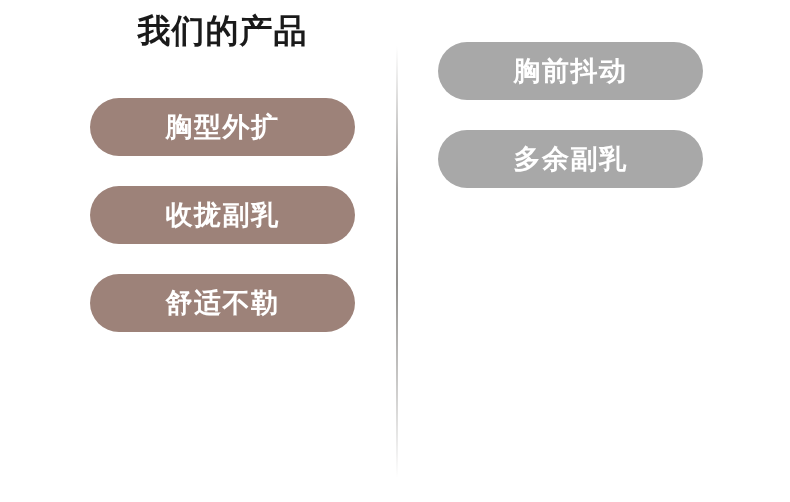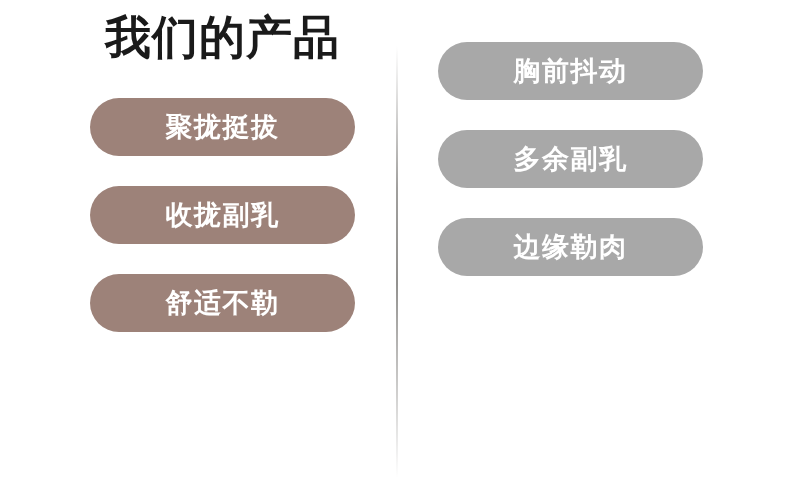--- a/index.html
+++ b/index.html
@@ -39,21 +39,21 @@
   }
   .column {
     position: absolute;
     top: 0;
   }
   .column-left  { left: 90px;  width: 265px; }
   .column-right { left: 438px; width: 265px; }
 
   .col-title {
     text-align: center;
-    font-size: 46px;
+    font-size: 33px;
     font-weight: bold;
     line-height: 1;
     letter-spacing: 1px;
     color: #1a1a1a;
     margin: 0;
     padding-top: 14px;
     height: 42px;
     white-space: nowrap;
   }
 
@@ -92,38 +92,35 @@
 <body>
 
 <div class="comparison">
 
   <div class="divider"></div>
 
   <div class="column column-left">
     <div class="col-title">我们的产品</div>
     <ul class="pill-list">
       <li class="pill pill-ours">
-        <span class="pill-label">聚拢挺拔</span>
+        <span class="pill-label">胸型外扩</span>
       </li>
       <li class="pill pill-ours">
         <span class="pill-label">收拢副乳</span>
       </li>
       <li class="pill pill-ours">
         <span class="pill-label">舒适不勒</span>
       </li>
     </ul>
   </div>
 
   <div class="column column-right">
     <ul class="pill-list">
       <li class="pill pill-other">
         <span class="pill-label">胸前抖动</span>
       </li>
       <li class="pill pill-other">
         <span class="pill-label">多余副乳</span>
       </li>
-      <li class="pill pill-other">
-        <span class="pill-label">边缘勒肉</span>
-      </li>
     </ul>
   </div>
 
 </div>
 
 </body></html>

